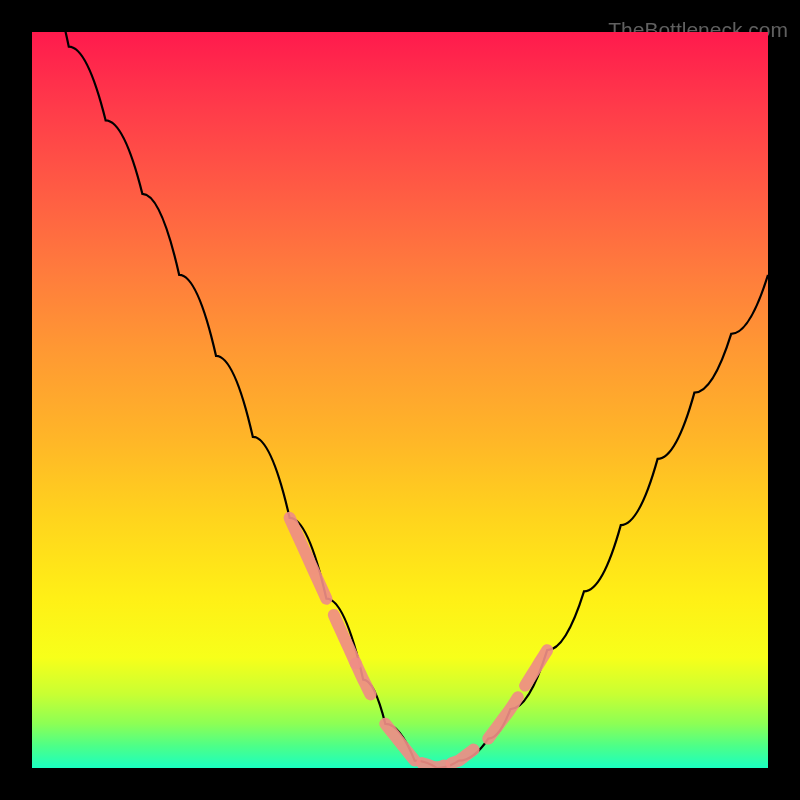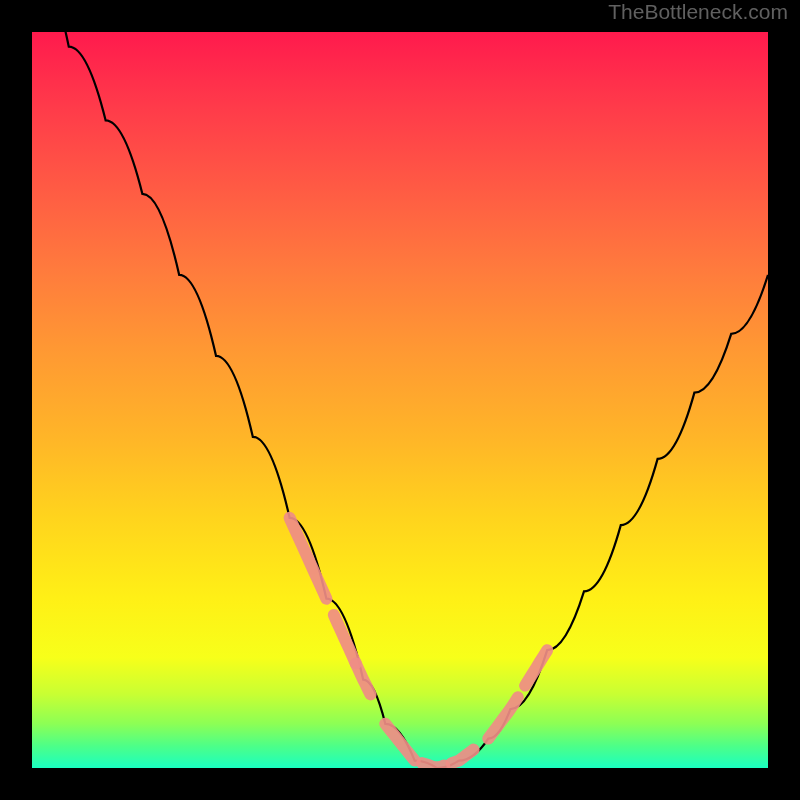--- a/index.html
+++ b/index.html
@@ -36,21 +36,21 @@
       #fff016 77%,
       #f7ff1a 85%,
       #c8ff33 90%,
       #8cff55 94%,
       #4dff88 97%,
       #1affc0 100%
     );
   }
   .watermark {
     position: absolute;
-    top: 0;
+    top: 18px;
     right: 12px;
     color: #606060;
     font-size: 21px;
     font-weight: 500;
     user-select: none;
   }
   svg.curve {
     position: absolute;
     top: 0;
     left: 0;

